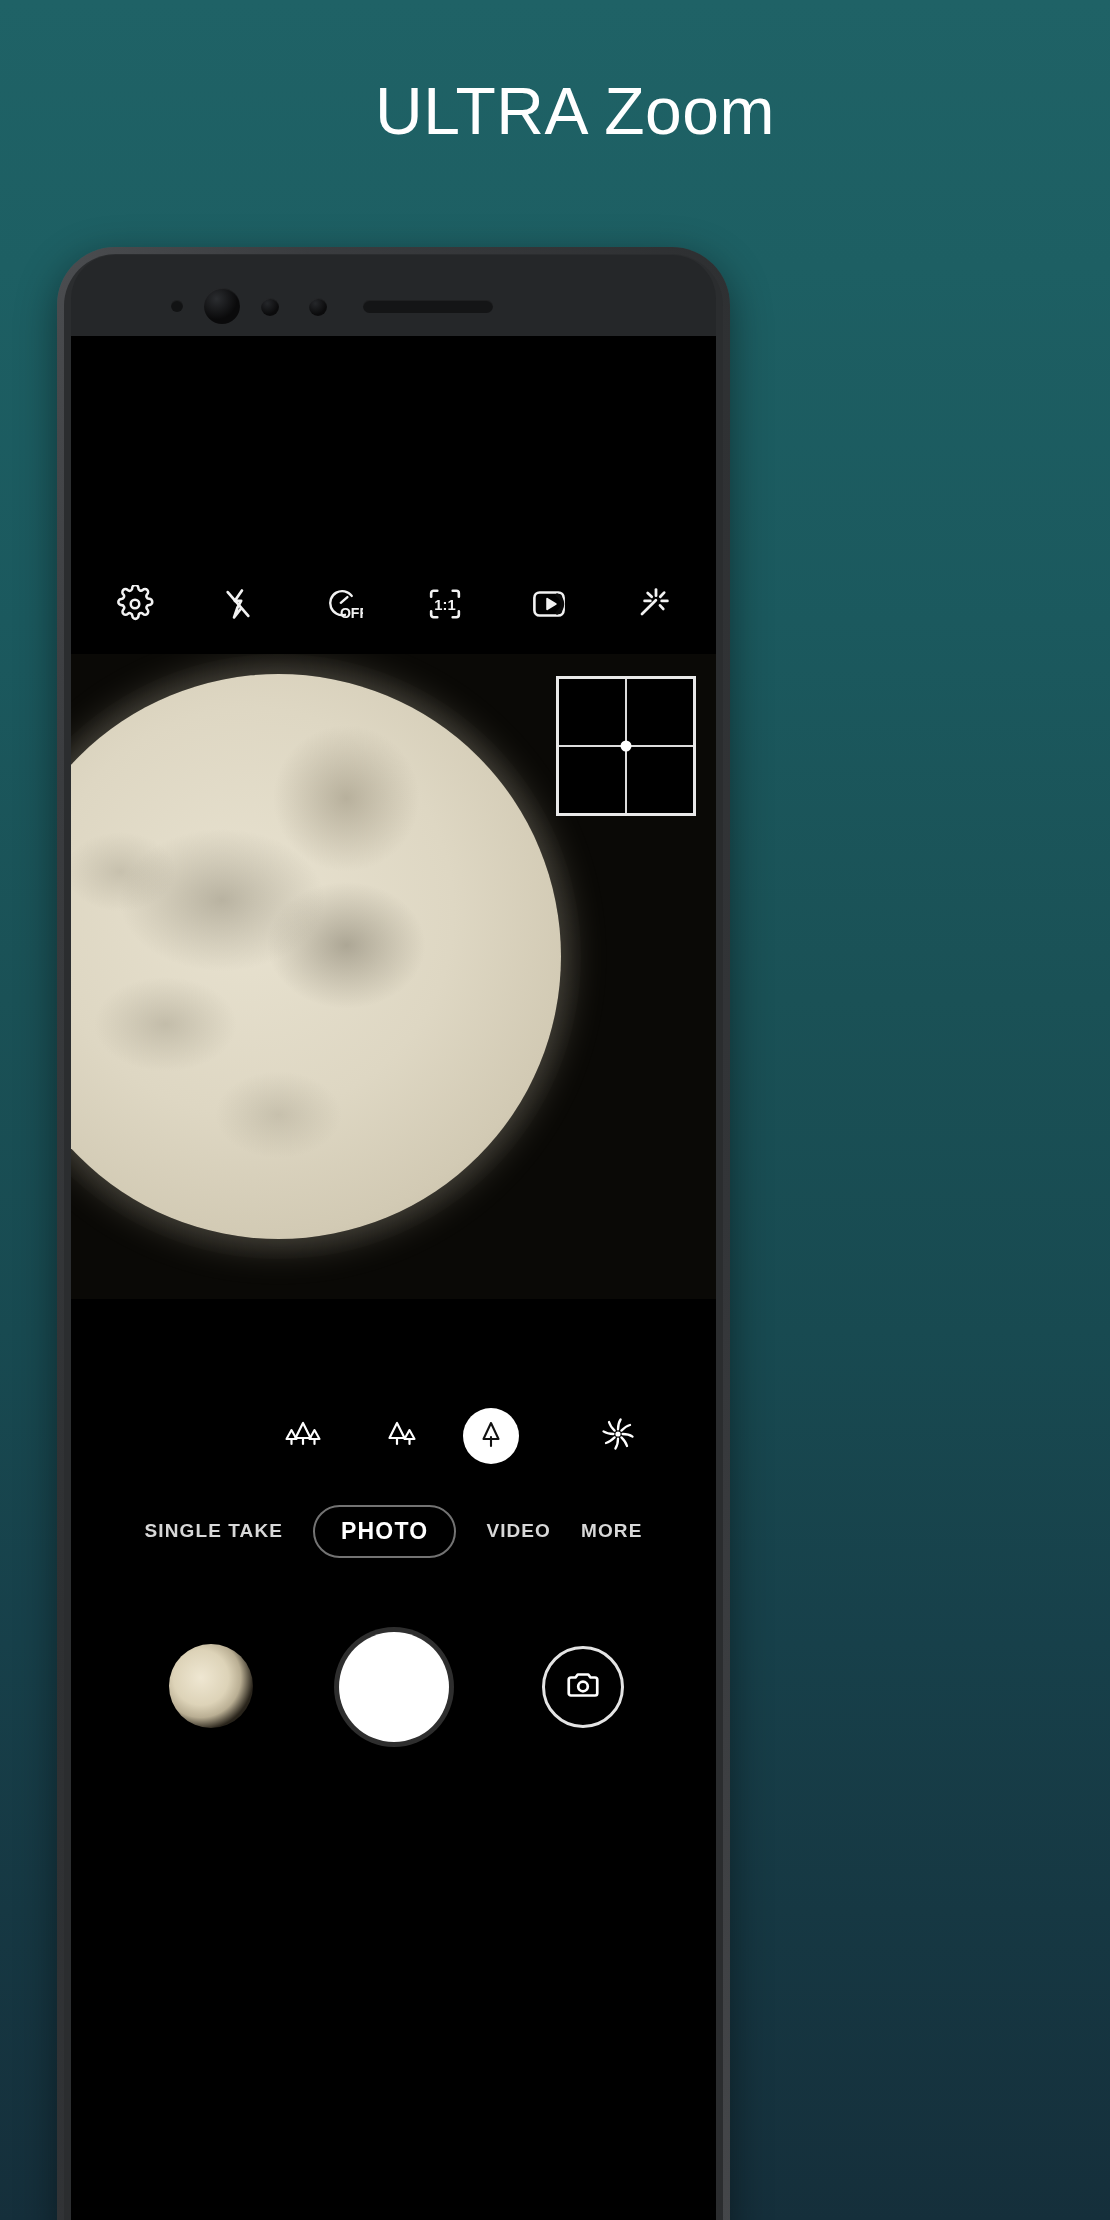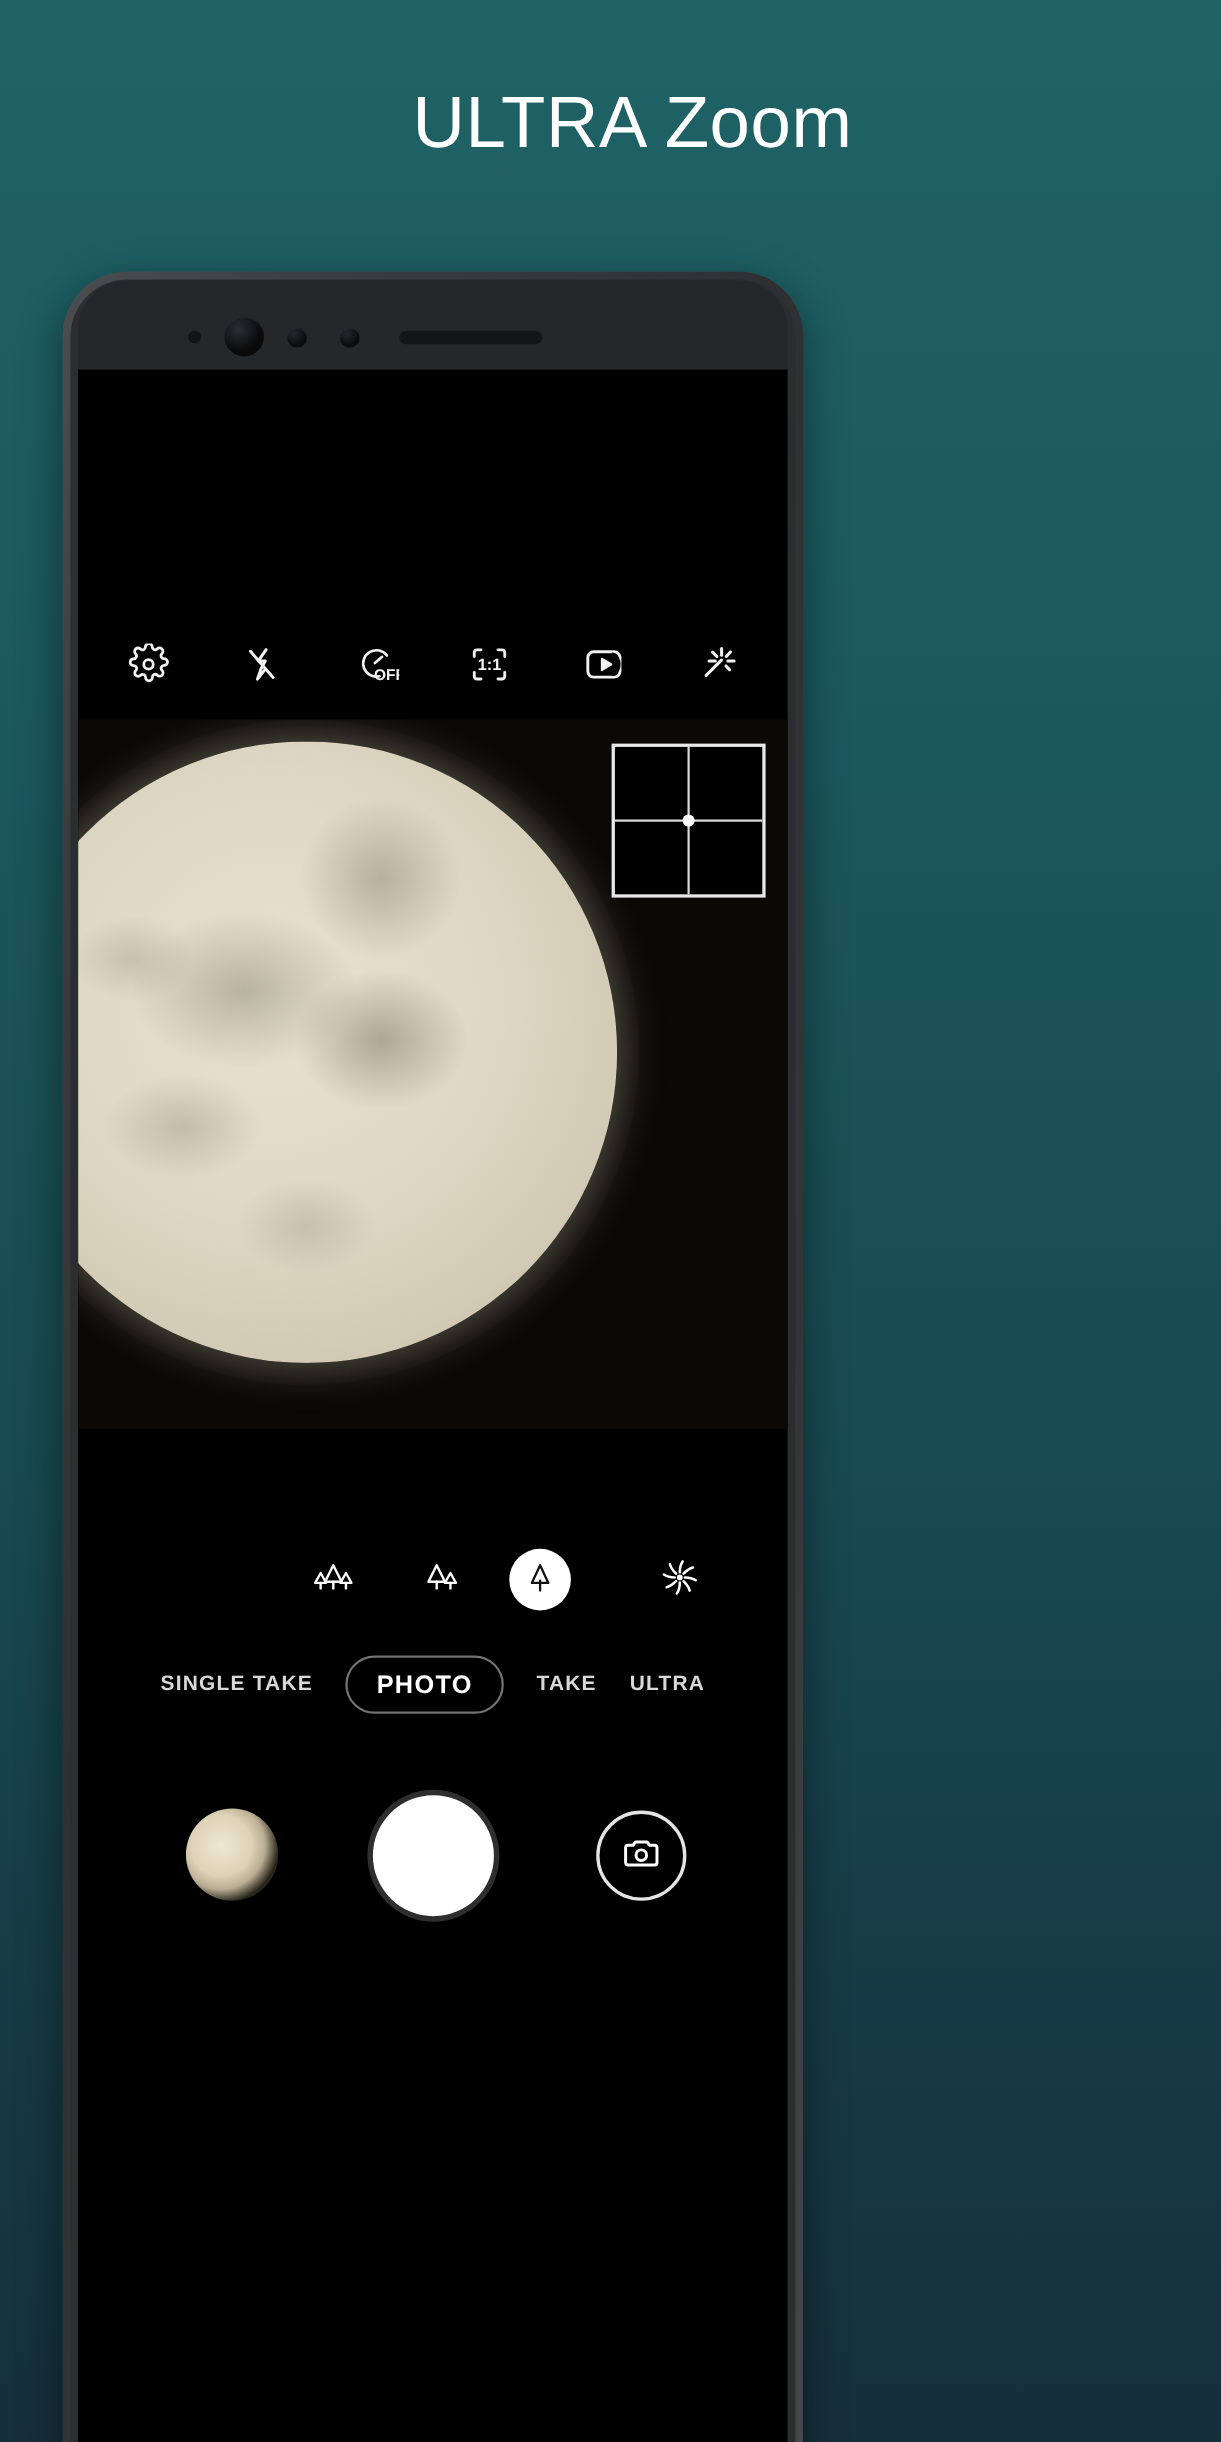--- a/index.html
+++ b/index.html
@@ -334,22 +334,22 @@
             <path d="M16.4 21c-4 0-7.6-1-9.9-2.6"></path>
             <path d="M17.6 17.6c-2.8-2.8-4.9-5.9-5.6-8.6"></path>
           </svg>
         </span>
       </div>
     </div>
 
     <div id="mode-bar">
       <div class="mode-item">SINGLE TAKE</div>
       <div class="mode-item active">PHOTO</div>
-      <div class="mode-item">TAKE</div>
-      <div class="mode-item">ULTRA</div>
+      <div class="mode-item">VIDEO</div>
+      <div class="mode-item">MORE</div>
     </div>
 
     <div id="shutter-row">
       <div id="gallery-thumb"></div>
       <div id="shutter-button"></div>
       <div id="switch-cam-button">
         <span>
           <svg width="36" height="36" viewBox="0 0 24 24" fill="none" stroke="#fff" stroke-width="1.8" stroke-linecap="round" stroke-linejoin="round">
             <path d="M4 7h3l1.5-2h7L17 7h3a1.5 1.5 0 0 1 1.5 1.5v9A1.5 1.5 0 0 1 20 19H4a1.5 1.5 0 0 1-1.5-1.5v-9A1.5 1.5 0 0 1 4 7z"></path>
             <circle cx="12" cy="13" r="3.2"></circle>

